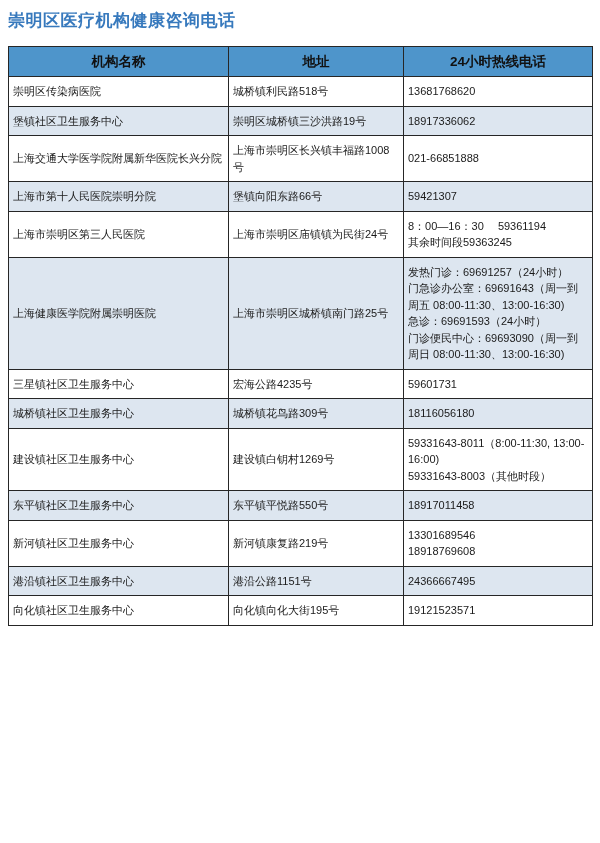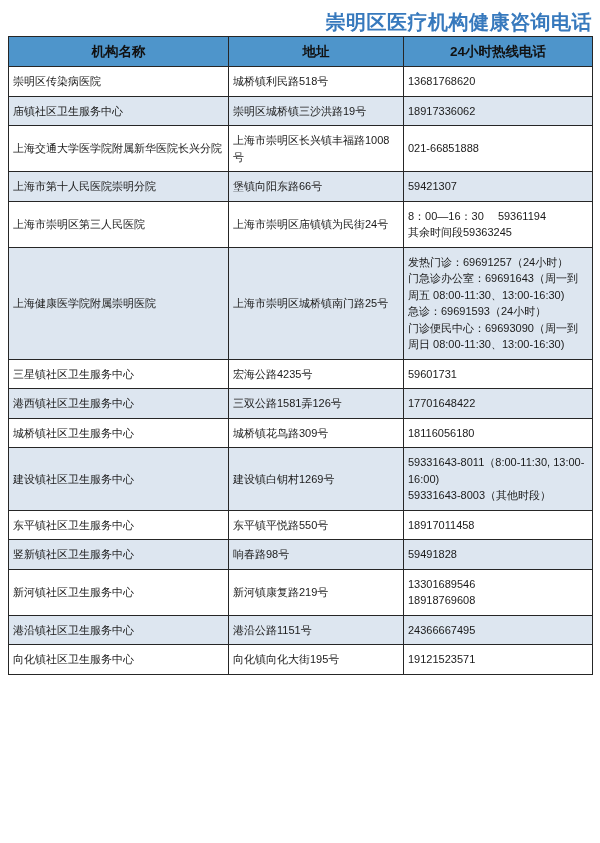--- a/index.html
+++ b/index.html
@@ -16,24 +16,24 @@
     font-family: "Liberation Sans", "DejaVu Sans", sans-serif;
   }
   .page {
     width: 600px;
     min-height: 843px;
     background: #ffffff;
     padding: 6px 8px 4px 8px;
   }
   .page-title {
     color: var(--title-text);
-    font-size: 20px;
+    font-size: 17px;
     font-weight: bold;
-    text-align: right;
-    padding: 3px 0 0 0;
+    text-align: left;
+    padding: 3px 0 14px 0;
     letter-spacing: 0.5px;
   }
   table.phone-table {
     border-collapse: collapse;
     table-layout: fixed;
     width: 584px;
   }
   .phone-table col.c-name   { width: 220px; }
   .phone-table col.c-addr   { width: 175px; }
   .phone-table col.c-phone  { width: 189px; }
@@ -83,21 +83,21 @@
         <th>24小时热线电话</th>
       </tr>
     </thead>
     <tbody>
         <tr>
           <td>崇明区传染病医院</td>
           <td>城桥镇利民路518号</td>
           <td>13681768620</td>
         </tr>
         <tr>
-          <td>庙镇社区卫生服务中心</td>
+          <td>堡镇社区卫生服务中心</td>
           <td>崇明区城桥镇三沙洪路19号</td>
           <td>18917336062</td>
         </tr>
         <tr>
           <td>上海交通大学医学院附属新华医院长兴分院</td>
           <td>上海市崇明区长兴镇丰福路1008号</td>
           <td>021-66851888</td>
         </tr>
         <tr>
           <td>上海市第十人民医院崇明分院</td>
@@ -117,44 +117,34 @@
 门急诊办公室：69691643（周一到周五 08:00-11:30、13:00-16:30)
 急诊：69691593（24小时）
 门诊便民中心：69693090（周一到周日 08:00-11:30、13:00-16:30)</td>
         </tr>
         <tr>
           <td>三星镇社区卫生服务中心</td>
           <td>宏海公路4235号</td>
           <td>59601731</td>
         </tr>
         <tr>
-          <td>港西镇社区卫生服务中心</td>
-          <td>三双公路1581弄126号</td>
-          <td>17701648422</td>
-        </tr>
-        <tr>
           <td>城桥镇社区卫生服务中心</td>
           <td>城桥镇花鸟路309号</td>
           <td>18116056180</td>
         </tr>
         <tr>
           <td>建设镇社区卫生服务中心</td>
           <td>建设镇白钥村1269号</td>
           <td>59331643-8011（8:00-11:30, 13:00-16:00)
 59331643-8003（其他时段）</td>
         </tr>
         <tr>
           <td>东平镇社区卫生服务中心</td>
           <td>东平镇平悦路550号</td>
           <td>18917011458</td>
-        </tr>
-        <tr>
-          <td>竖新镇社区卫生服务中心</td>
-          <td>响春路98号</td>
-          <td>59491828</td>
         </tr>
         <tr>
           <td>新河镇社区卫生服务中心</td>
           <td>新河镇康复路219号</td>
           <td>13301689546
 18918769608</td>
         </tr>
         <tr>
           <td>港沿镇社区卫生服务中心</td>
           <td>港沿公路1151号</td>

